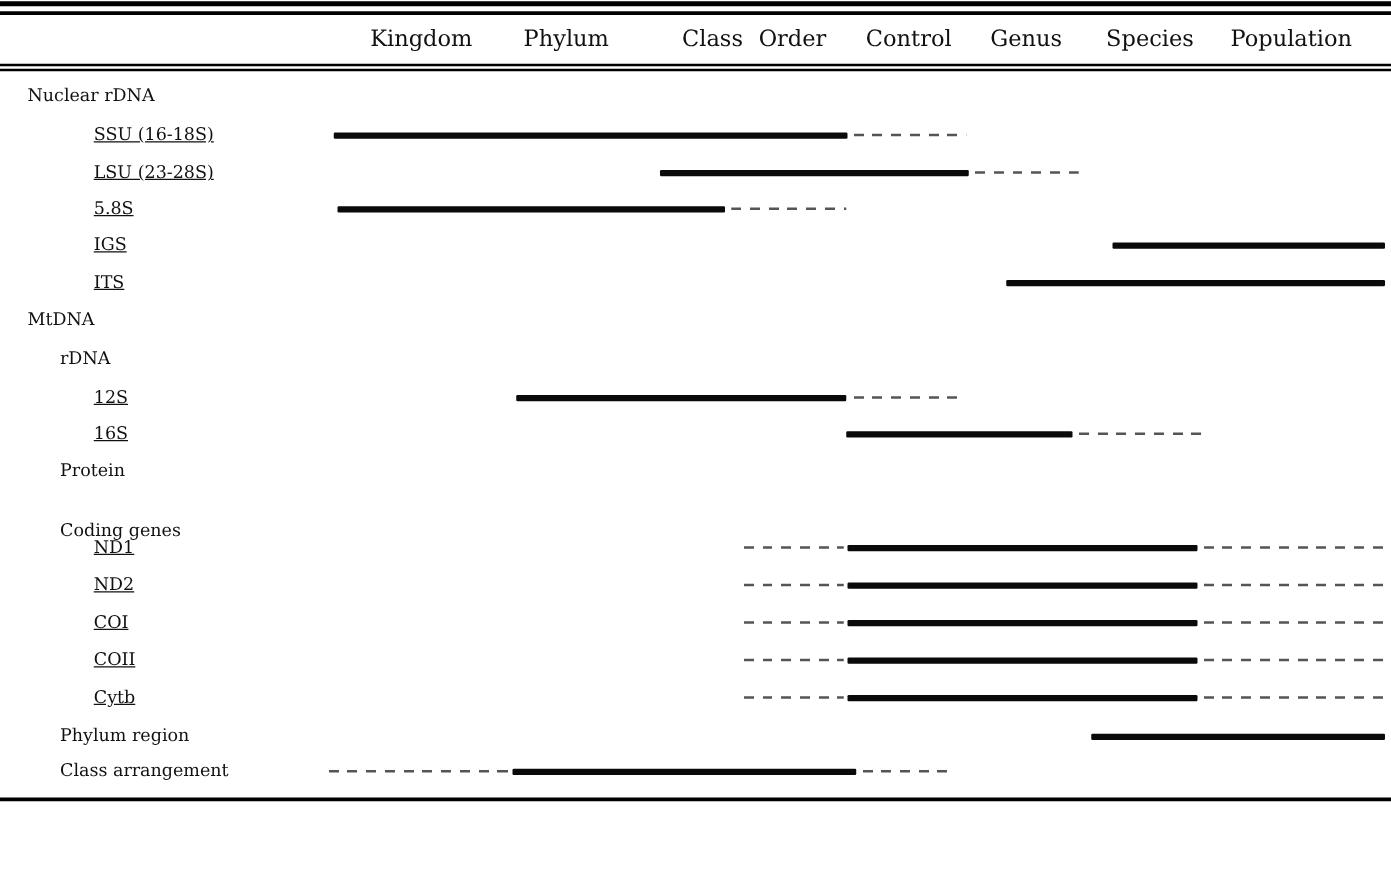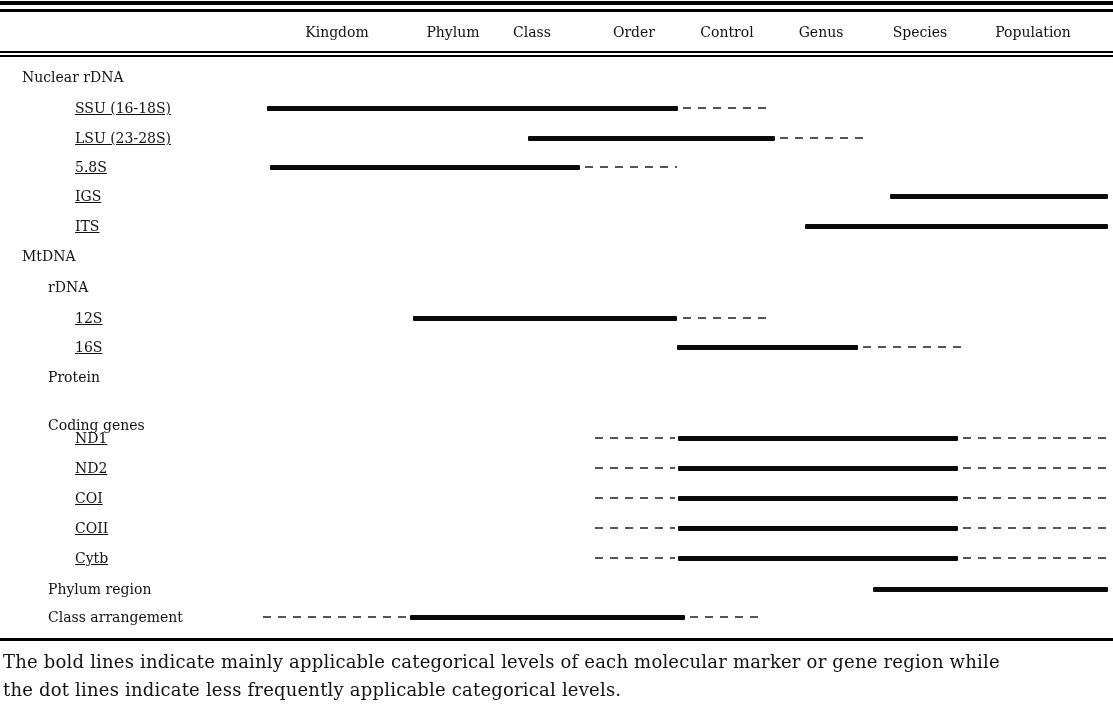--- a/index.html
+++ b/index.html
@@ -32,21 +32,21 @@
   .rule-top-thin    { top: 9px;  height: 3px; }
   .rule-hdr-upper   { top: 51px; height: 2px; }
   .rule-hdr-lower   { top: 55px; height: 2px; }
   .rule-caption     { top: 638px; height: 3px; }
   .col-label {
     position: absolute;
     top: 20px;
     height: 24px;
     line-height: 24px;
     transform: translateX(-50%);
-    font-size: 14px;
+    font-size: 18px;
     white-space: nowrap;
   }
   .row-label {
     position: absolute;
     height: 24px;
     line-height: 24px;
     font-size: 14px;
     white-space: nowrap;
   }
   .indent-0 { left: 22px; }
@@ -79,21 +79,21 @@
 </head>
 <body>
 
 <div class="figure">
   <div class="rule rule-top-thick"></div>
   <div class="rule rule-top-thin"></div>
 
   <div id="header-row">
       <div class="col-label" style="left: 337px;">Kingdom</div>
       <div class="col-label" style="left: 453px;">Phylum</div>
-      <div class="col-label" style="left: 532px;">Class</div>
+      <div class="col-label" style="left: 570px;">Class</div>
       <div class="col-label" style="left: 634px;">Order</div>
       <div class="col-label" style="left: 727px;">Control</div>
       <div class="col-label" style="left: 821px;">Genus</div>
       <div class="col-label" style="left: 920px;">Species</div>
       <div class="col-label" style="left: 1033px;">Population</div>
     </div>
 
   <div class="rule rule-hdr-upper"></div>
   <div class="rule rule-hdr-lower"></div>
 
@@ -145,17 +145,13 @@
       <div class="row-label indent-1" style="top: 577px;">Phylum region</div>
       <div class="seg solid" style="left: 873px; width: 235px; top: 587px;"></div>
       <div class="row-label indent-1" style="top: 605px;">Class arrangement</div>
       <div class="seg dashed" style="left: 263px; width: 145px; top: 616px;"></div>
       <div class="seg solid" style="left: 410px; width: 275px; top: 615px;"></div>
       <div class="seg dashed" style="left: 690px; width: 72px; top: 616px;"></div>
     </div>
 
   <div class="rule rule-caption"></div>
 
-  <div class="caption">
-    <div>The bold lines indicate mainly applicable categorical levels of each molecular marker or gene region while</div>
-    <div>the dot lines indicate less frequently applicable categorical levels.</div>
-  </div>
 </div>
 
 </body></html>

